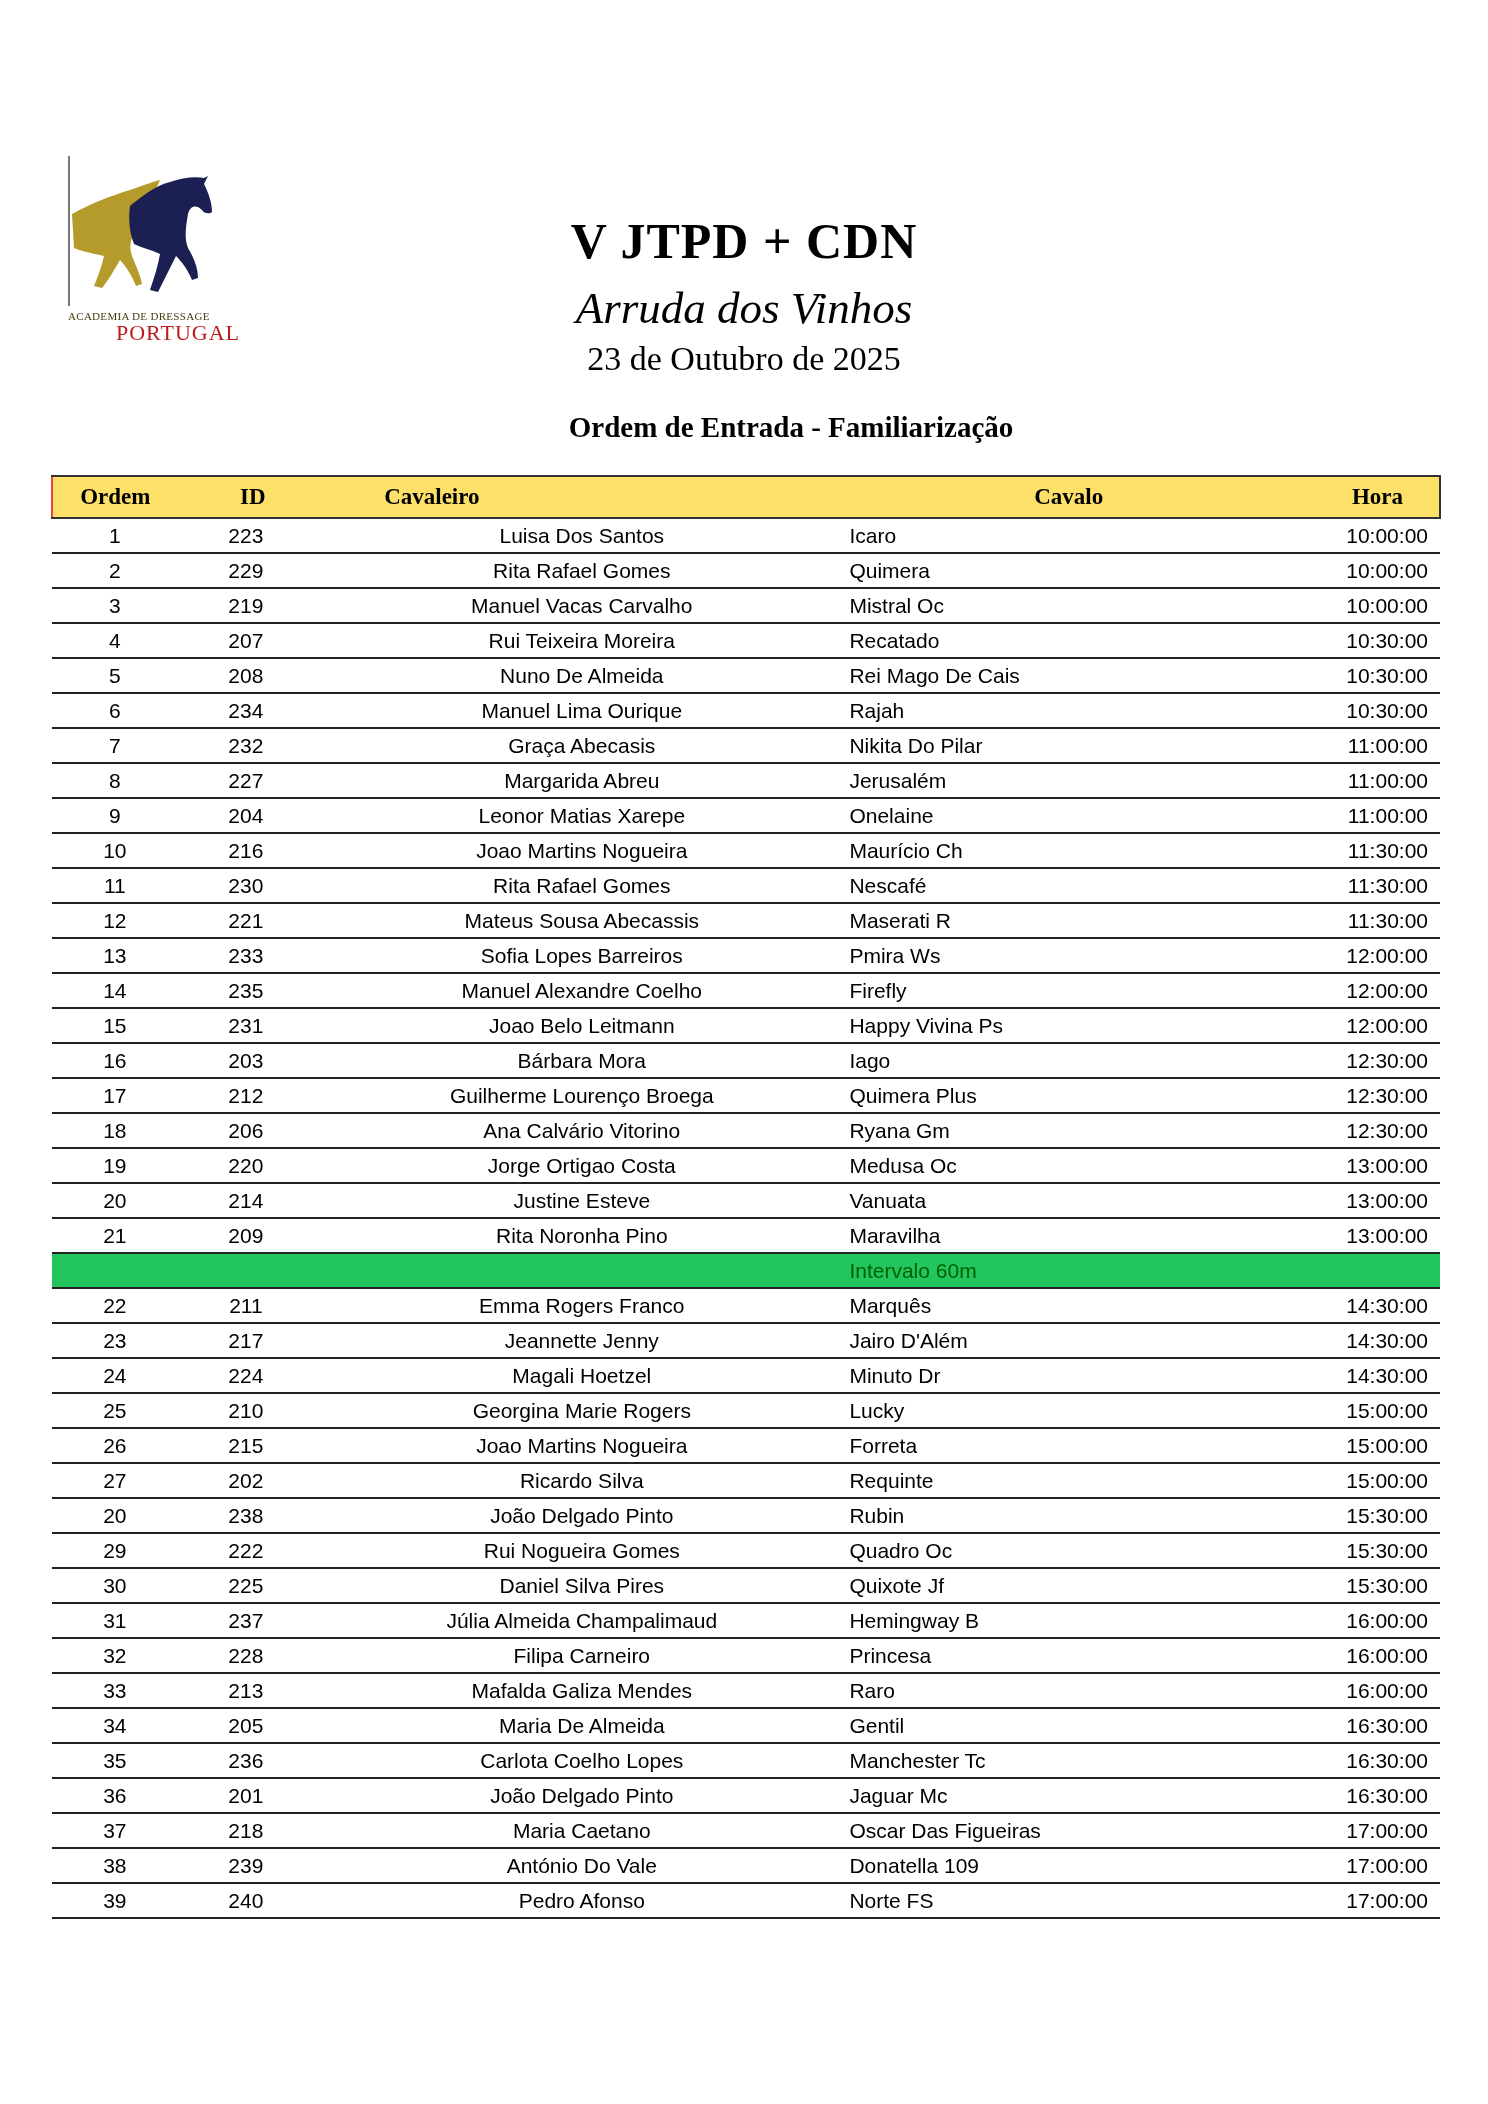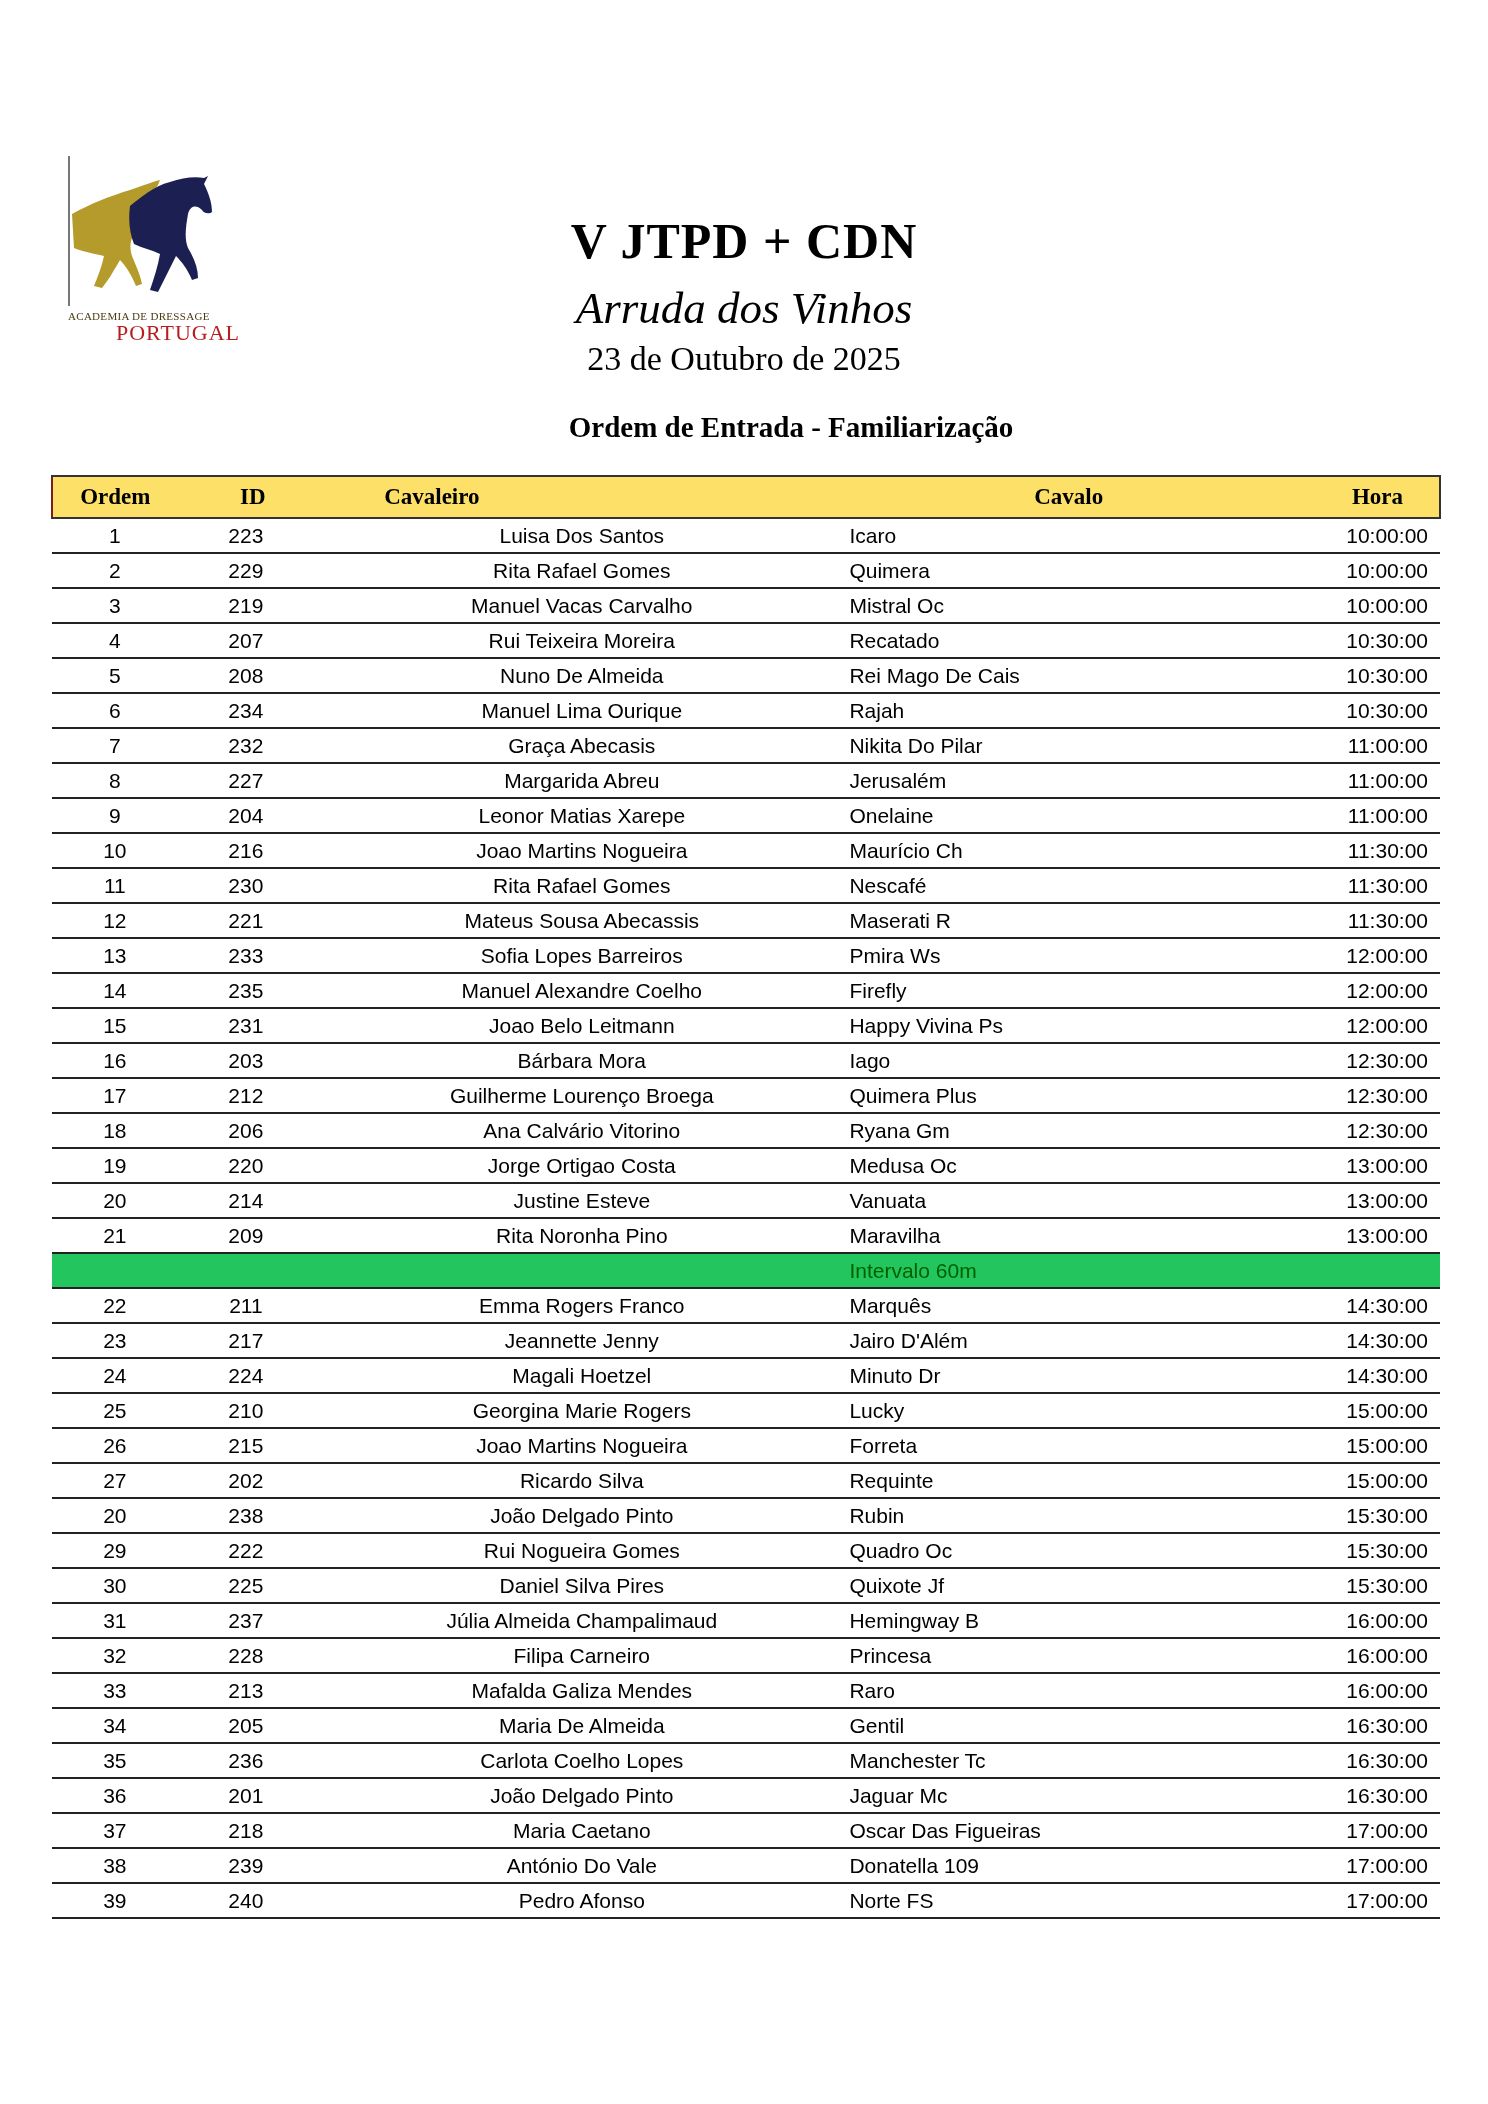--- a/index.html
+++ b/index.html
@@ -9,21 +9,21 @@
     .logo svg { position: absolute; left: 6px; top: 22px; }
     .logo-line1 { position: absolute; left: 4px; top: 158px; width: 160px; font-family: "Liberation Serif", serif; font-size: 11px; letter-spacing: 0.3px; color: #4a3a10; white-space: nowrap; }
     .logo-line2 { position: absolute; left: 4px; top: 168px; width: 160px; font-family: "Liberation Serif", serif; font-size: 22px; letter-spacing: 1px; color: #b91c1c; white-space: nowrap; margin-left: 48px; }
     .title { position: absolute; left: 0; width: 1488px; text-align: center; }
     .t-main { top: 212px; font-family: "Liberation Serif", serif; font-weight: bold; font-size: 50px; letter-spacing: 1px; }
     .t-venue { top: 282px; font-family: "Liberation Serif", serif; font-style: italic; font-size: 45px; }
     .t-date { top: 340px; font-family: "Liberation Serif", serif; font-size: 34px; }
     .t-section { top: 411px; font-family: "Liberation Serif", serif; font-weight: bold; font-size: 29px; margin-left: 47px; }
     table.order { position: absolute; left: 51px; top: 475px; width: 1390px; border-collapse: collapse; font-family: "Liberation Sans", sans-serif; font-size: 21px; }
     table.order th { background: #fde068; font-family: "Liberation Serif", serif; font-weight: bold; font-size: 23px; height: 40px; padding: 0; border-top: 2px solid #333; border-bottom: 2px solid #333; }
-    table.order thead tr th:first-child { border-left: 2px solid #7f1d1d; }
+    table.order thead tr th:first-child { border-left: 2px solid #ef4444; }
     table.order thead tr th:last-child { border-right: 2px solid #333; }
     table.order td { height: 33px; padding: 0; border-bottom: 2.5px solid #222; white-space: nowrap; }
     .c-ord { width: 140px; text-align: center; }
     .c-id { width: 150px; text-align: center; }
     .c-rider { width: 490px; text-align: center; padding-left: 32px !important; }
     .c-horse { width: 440px; text-align: left; padding-left: 32px !important; }
     .c-hora { width: 170px; text-align: right; padding-right: 12px !important; }
     th.c-rider { text-align: left; padding-left: 70px !important; }
     th.c-horse { text-align: center; padding-left: 62px !important; }
     th.c-hora { text-align: right; padding-right: 36px !important; }

